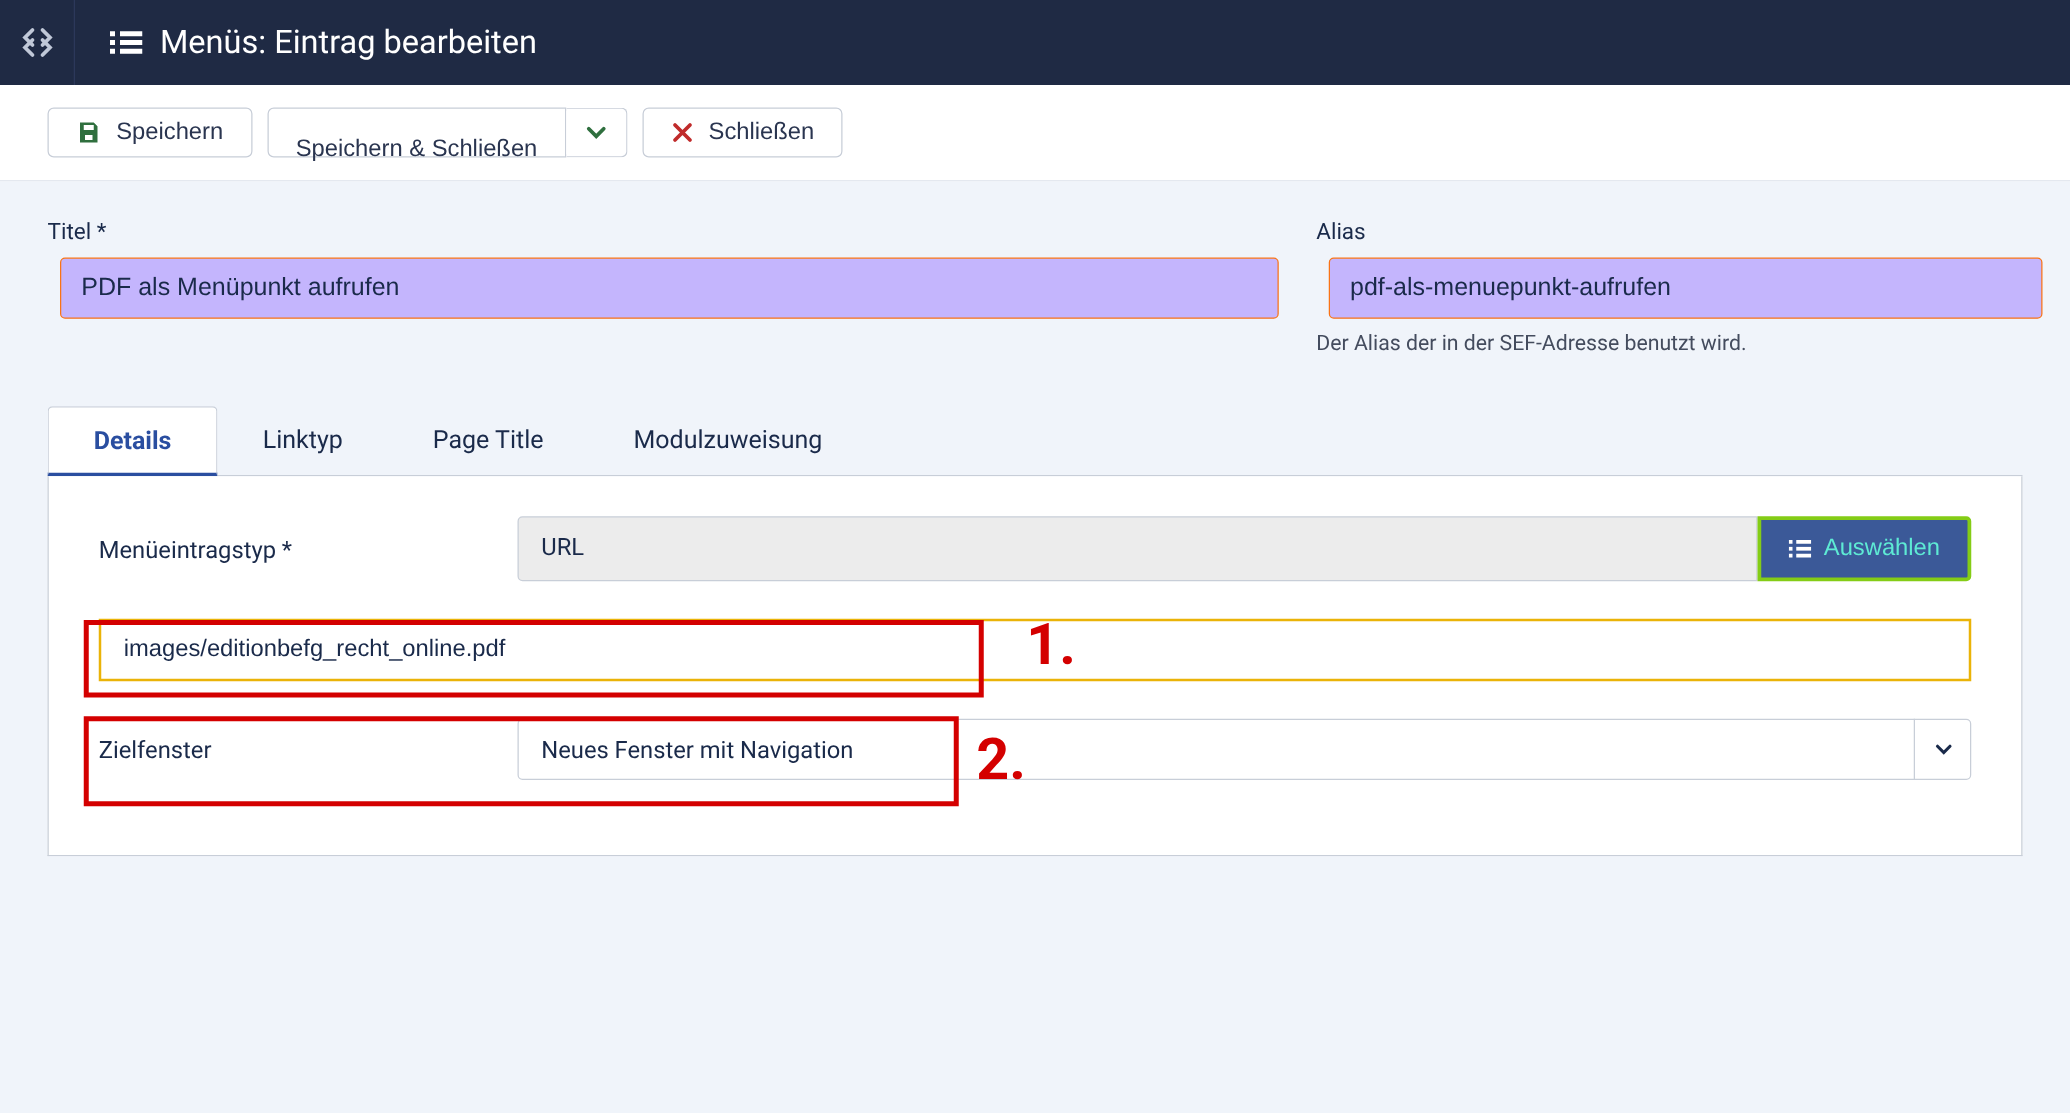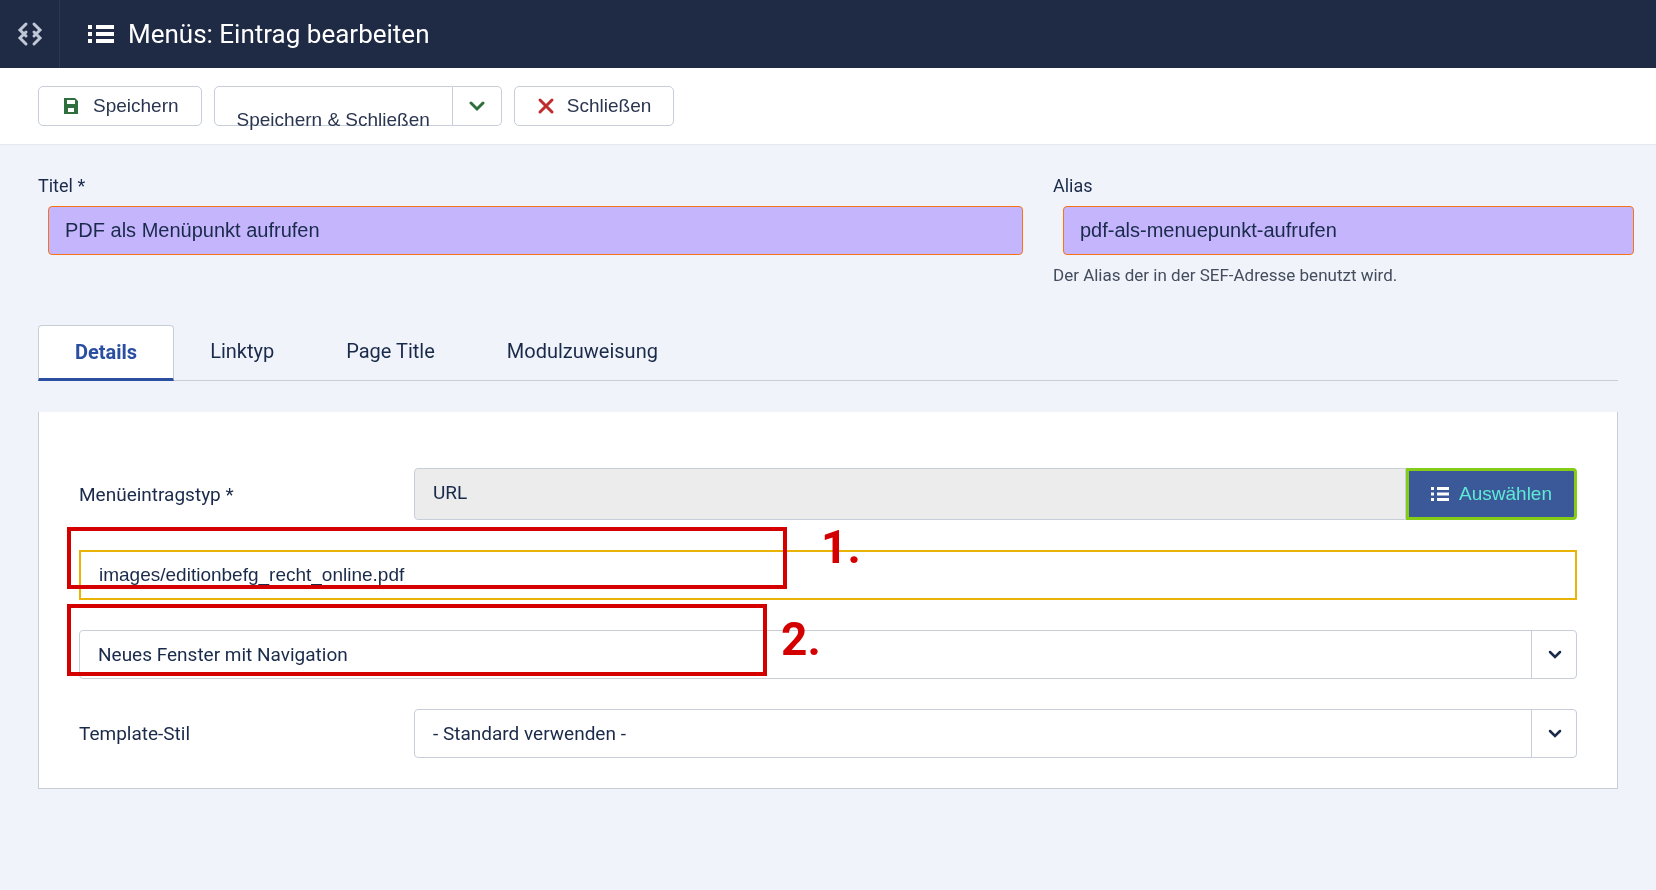--- a/index.html
+++ b/index.html
@@ -130,23 +130,22 @@
     border-bottom: 3px solid #2a4ea0;
     border-top-left-radius: 4px;
     border-top-right-radius: 4px;
     margin-bottom: -1px;
   }
   
   .tab-body {
     background: #fff;
     border: 1px solid #c8ced8;
     border-top: none;
-    padding: 56px 40px 30px 40px;
+    padding: 32px 40px 30px 40px;
     position: relative;
-    margin-top: 31px;
   }
   .form-row {
     display: flex;
     align-items: center;
     margin-bottom: 30px;
     position: relative;
   }
   .form-row .row-label {
     width: 335px;
     font-size: 19px;
@@ -326,45 +325,33 @@
       </div>
     </div>
 
     <div class="form-row">
       <div class="row-field">
         <input class="field-input" value="images/editionbefg_recht_online.pdf" style="">
       </div>
     </div>
 
     <div class="form-row">
+      <div class="row-label">Zielfenster</div>
       <div class="row-field">
         <div class="select-wrap">
           <div class="select-display">Neues Fenster mit Navigation</div>
           <div class="select-caret">
             <svg width="16" height="12" viewBox="0 0 16 12">
               <path fill="none" stroke="#1a2a4a" stroke-width="2.5" stroke-linecap="round" d="M3 3 L8 8 L13 3"></path>
             </svg>
           </div>
         </div>
       </div>
     </div>
 
-    <div class="form-row" style="margin-bottom:0;">
-      <div class="row-label">Template-Stil</div>
-      <div class="row-field">
-        <div class="select-wrap">
-          <div class="select-display">- Standard verwenden -</div>
-          <div class="select-caret">
-            <svg width="16" height="12" viewBox="0 0 16 12">
-              <path fill="none" stroke="#1a2a4a" stroke-width="2.5" stroke-linecap="round" d="M3 3 L8 8 L13 3"></path>
-            </svg>
-          </div>
-        </div>
-      </div>
-    </div>
 
     <div class="anno-box" style="left:28px; top:115px; width:720px; height:62px;"></div>
     <div class="anno-num" style="left:782px; top:108px;">1.</div>
 
     <div class="anno-box" style="left:28px; top:192px; width:700px; height:72px;"></div>
     <div class="anno-num" style="left:742px; top:200px;">2.</div>
 
   </div>
 </div>
 

